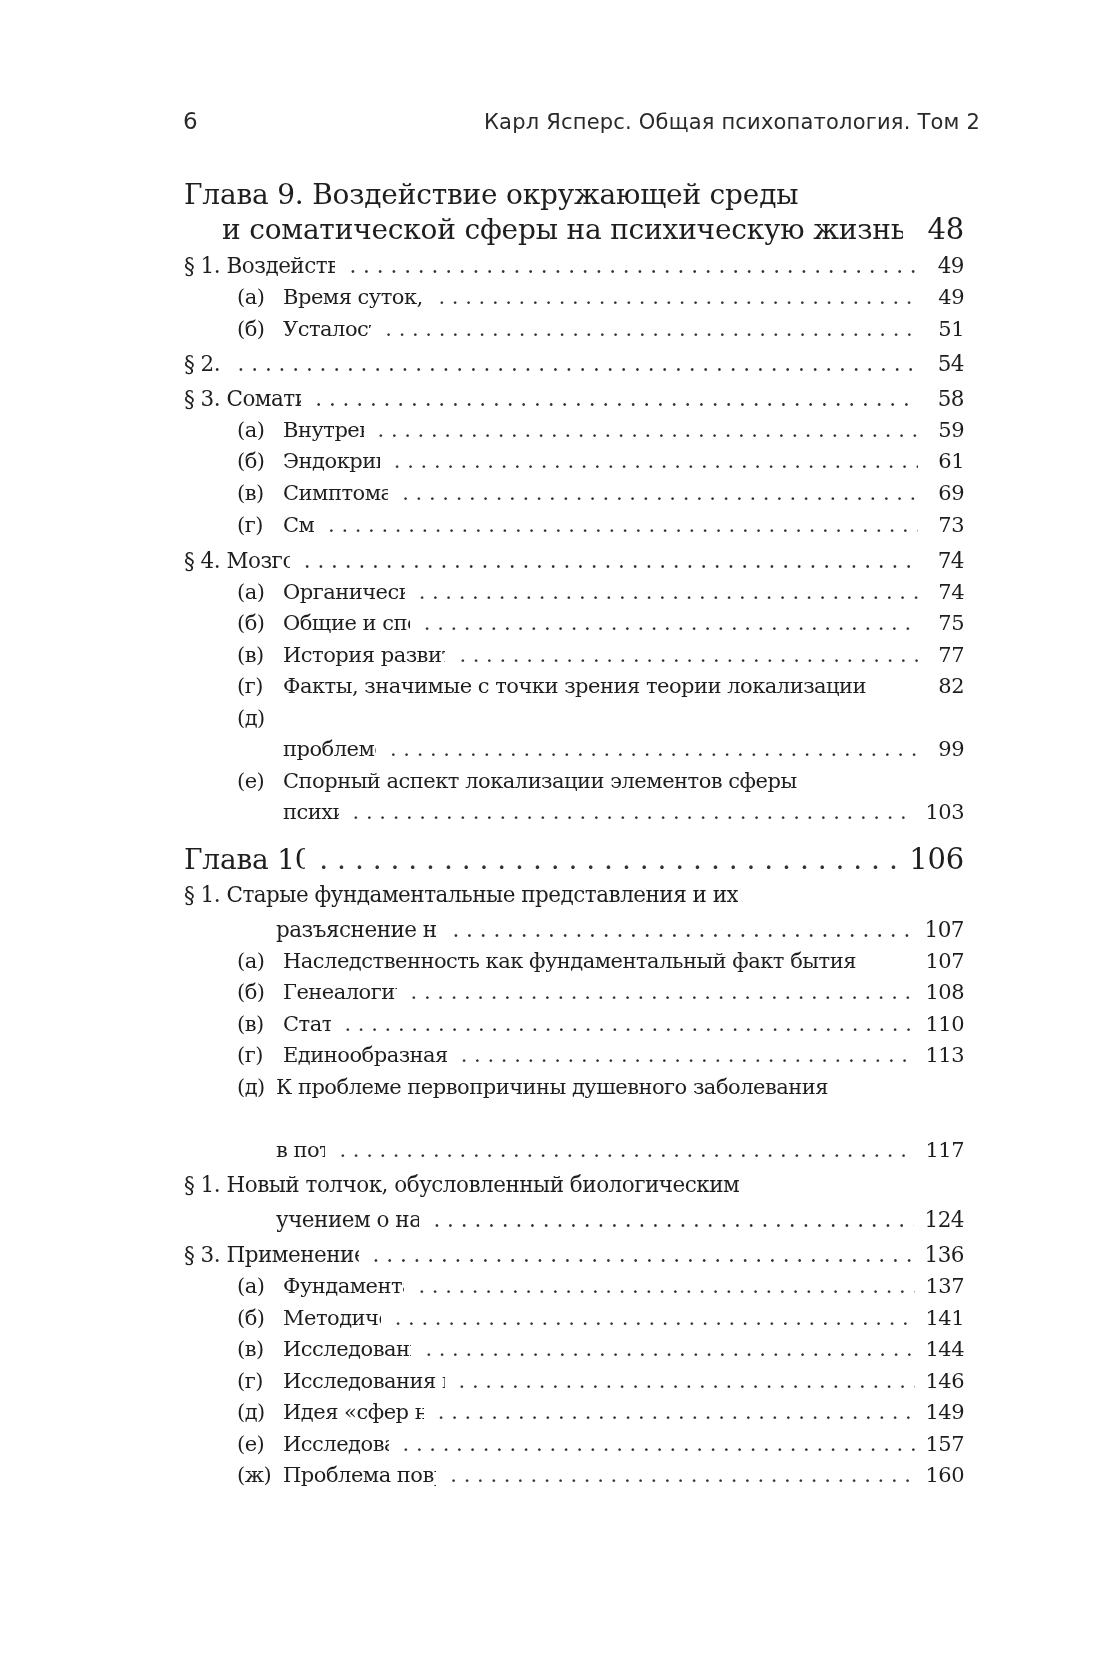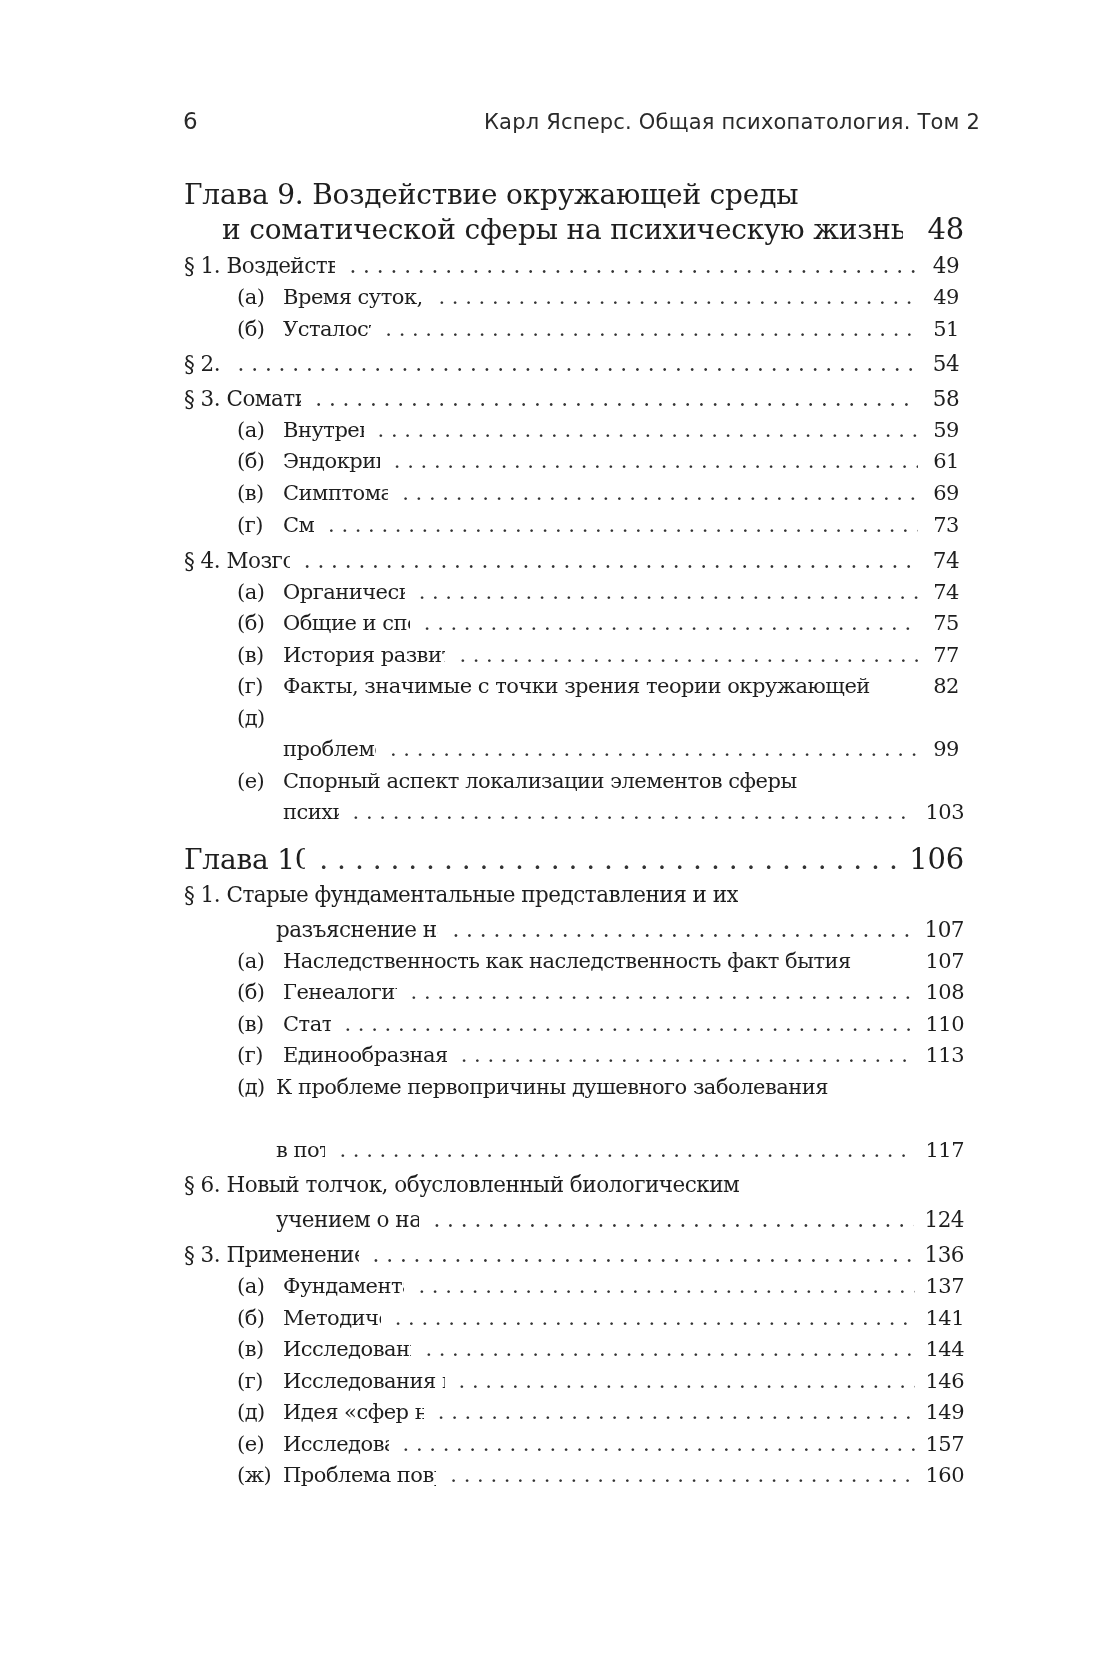--- a/index.html
+++ b/index.html
@@ -9,21 +9,21 @@
   .runhead .pnum { position:absolute; left:0; top:0; font-size:23px; }
   .runhead .title { position:absolute; right:0; top:2px; letter-spacing:0.2px; }
   .toc { position:absolute; left:184px; width:796px; top:0; height:1669px;
     font-family:"DejaVu Serif", serif; }
   .line { position:absolute; left:0; right:16px; display:flex; align-items:baseline; white-space:nowrap; }
   .line .label { display:inline-block; flex:0 0 auto; }
   .line .text { flex:0 1 auto; overflow:hidden; }
   .line .dots { flex:1 1 auto; overflow:hidden; margin:0 10px 0 14px; letter-spacing:0;
     color:#333; }
   .line .dots::before { content:". . . . . . . . . . . . . . . . . . . . . . . . . . . . . . . . . . . . . . . . . . . . . . . . . . . . . . . . . . . . . . . . . . . . . . . . . . . . . . . . . . . . . . . . . . . . . . . . . . . . . . . . . . . . . . . ."; }
-  .line .page { flex:0 0 auto; text-align:center; min-width:36px; margin-left:auto; }
+  .line .page { flex:0 0 auto; text-align:right; min-width:36px; margin-left:auto; }
   .chap { font-size:28px; letter-spacing:-0.2px; }
   .chap .page { font-size:29px; }
   .sec { font-size:21.5px; letter-spacing:-0.5px; }
   .sub { font-size:21px; letter-spacing:-0.5px; }
   .sub .label { width:46px; }
   .sub.tight .label { width:39px; }
   .ind-chap2 { padding-left:38px; }
   .ind-sec2 { padding-left:92px; }
   .ind-sub { padding-left:53px; }
   .ind-sub2 { padding-left:99px; }
@@ -121,21 +121,21 @@
     <span class="page">75</span>
   </div>
   <div class="line sub ind-sub" style="top:643px;">
     <span class="label">(в)</span>
     <span class="text">История развития представлений о локализации</span>
     <span class="dots"></span>
     <span class="page">77</span>
   </div>
   <div class="line sub ind-sub nodots" style="top:674px;">
     <span class="label">(г)</span>
-    <span class="text">Факты, значимые с точки зрения теории окружающей</span>
+    <span class="text">Факты, значимые с точки зрения теории локализации</span>
     <span class="dots"></span>
     <span class="page">82</span>
   </div>
   <div class="line sub ind-sub nodots" style="top:706px;">
     <span class="label">(д)</span>
   </div>
   <div class="line sub ind-sub2" style="top:737px;">
     <span class="text">проблемой локализации</span>
     <span class="dots"></span>
     <span class="page">99</span>
@@ -159,21 +159,21 @@
   <div class="line sec nodots" style="top:882px;">
     <span class="text">§ 1. Старые фундаментальные представления и их</span>
   </div>
   <div class="line sec ind-sec2" style="top:917px;">
     <span class="text">разъяснение на основе генеалогии и статистики</span>
     <span class="dots"></span>
     <span class="page">107</span>
   </div>
   <div class="line sub ind-sub nodots" style="top:949px;">
     <span class="label">(а)</span>
-    <span class="text">Наследственность как наследственность факт бытия</span>
+    <span class="text">Наследственность как фундаментальный факт бытия</span>
     <span class="dots"></span>
     <span class="page">107</span>
   </div>
   <div class="line sub ind-sub" style="top:980px;">
     <span class="label">(б)</span>
     <span class="text">Генеалогическая точка зрения</span>
     <span class="dots"></span>
     <span class="page">108</span>
   </div>
   <div class="line sub ind-sub" style="top:1012px;">
@@ -192,21 +192,21 @@
     <span class="label">(д)</span>
     <span class="text">К проблеме первопричины душевного заболевания</span>
   </div>
   <div class="line sub ind-sub2t" style="top:1138px;">
     <span class="text">в потомстве</span>
     <span class="dots"></span>
     <span class="page">117</span>
   </div>
 
   <div class="line sec nodots" style="top:1172px;">
-    <span class="text">§ 6. Новый толчок, обусловленный биологическим</span>
+    <span class="text">§ 1. Новый толчок, обусловленный биологическим</span>
   </div>
   <div class="line sec ind-sec2" style="top:1207px;">
     <span class="text">учением о наследственности (генетикой)</span>
     <span class="dots"></span>
     <span class="page">124</span>
   </div>
 
   <div class="line sec" style="top:1242px;">
     <span class="text">§ 3. Применение генетики в психопатологии</span>
     <span class="dots"></span>

